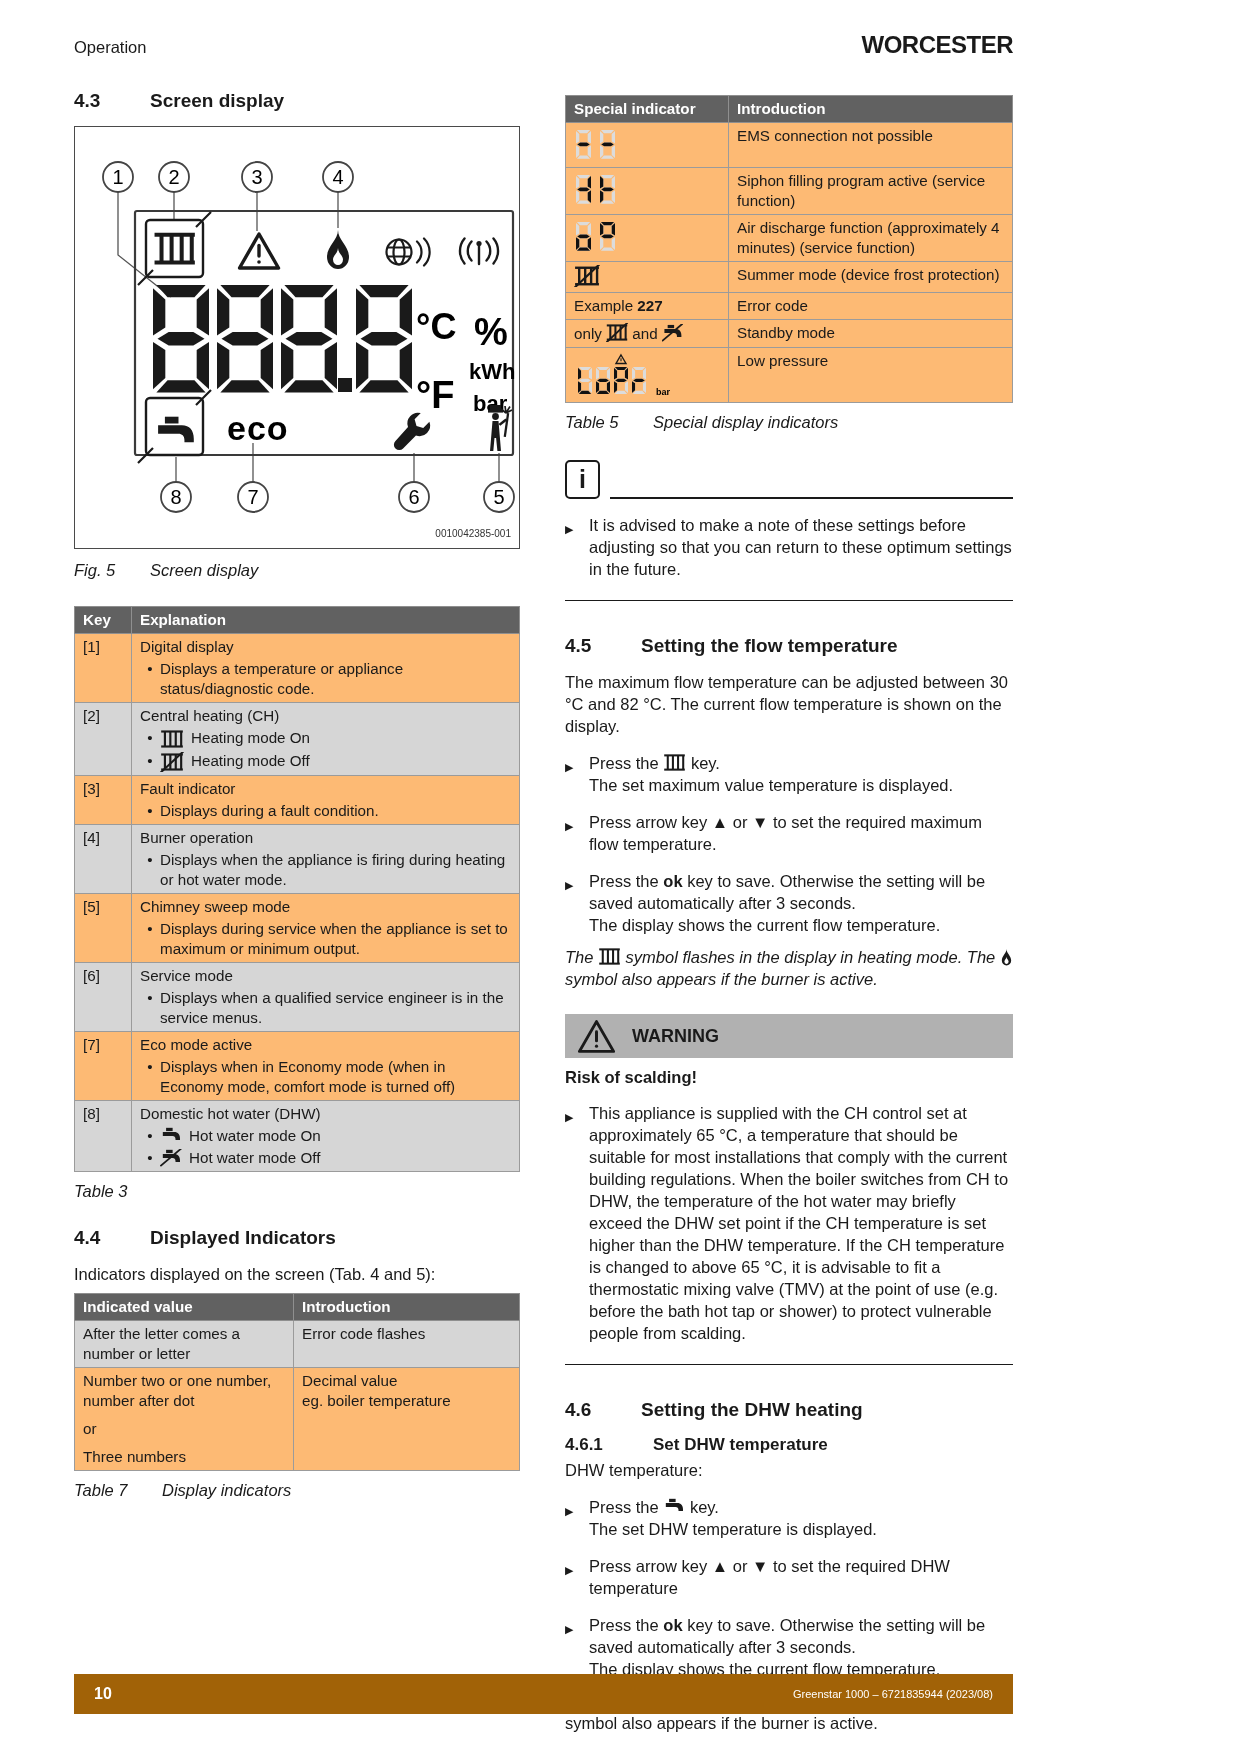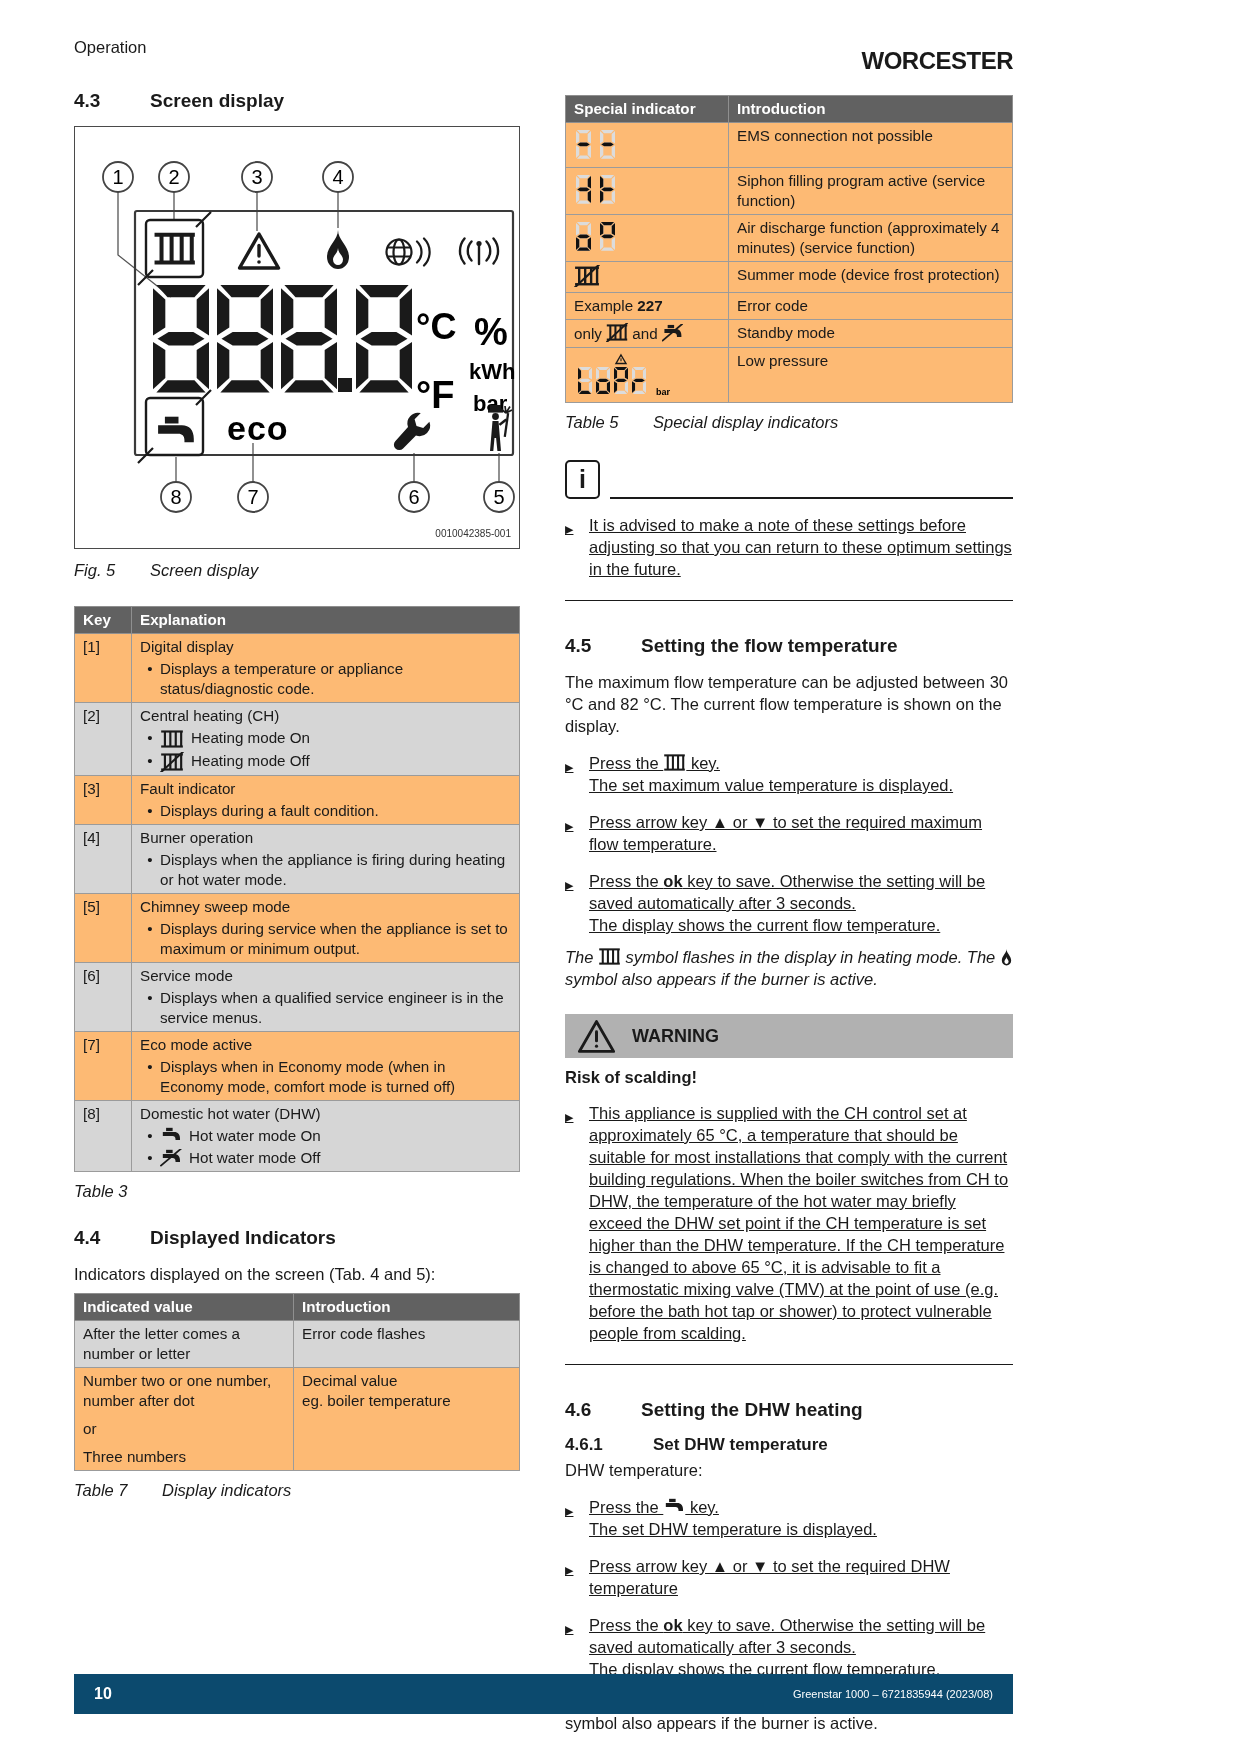--- a/index.html
+++ b/index.html
@@ -1,21 +1,21 @@
 <!DOCTYPE html>
 <html><head>
 <meta charset="utf-8">
 <style>
   html,body{margin:0;padding:0;background:#ffffff;}
   body{width:1240px;height:1755px;position:relative;font-family:"Liberation Sans",sans-serif;color:#1a1a1a;-webkit-font-smoothing:antialiased;}
   .page{position:absolute;inset:0;background:#fff;overflow:hidden;}
 
   
   .hdr-left{position:absolute;left:74px;top:38px;font-size:16.5px;}
-  .brand{position:absolute;top:44px;left:873px;width:140px;display:flex;align-items:center;justify-content:flex-end;gap:2px;}
+  .brand{position:absolute;top:28px;left:873px;width:140px;display:flex;align-items:center;justify-content:flex-end;gap:2px;}
   .brand-name{font-size:24px;font-weight:bold;letter-spacing:-0.5px;}
 
   
   .col-left{position:absolute;left:74px;top:90px;width:446px;}
   .col-right{position:absolute;left:565px;top:95px;width:448px;}
 
   .h1{display:flex;font-size:19px;font-weight:bold;margin:0 0 14px 0;}
   .h1 .num{width:76px;flex:none;}
   .h2{display:flex;font-size:17px;font-weight:bold;margin:26px 0 8px 0;}
   .h2 .num{width:88px;flex:none;}
@@ -47,33 +47,33 @@
   .ic{vertical-align:-3px;}
   .seg-ind{display:block;margin:2px 0;}
 
   
   .note{border-bottom:1.6px solid #1a1a1a;padding-bottom:14px;margin:28px 0 0 0;}
   .note-head{display:flex;align-items:flex-end;margin-bottom:12px;}
   .ibox{width:31px;height:35px;border:2.6px solid #1a1a1a;border-radius:5px;display:flex;align-items:center;justify-content:center;font-weight:bold;font-size:25px;flex:none;}
   .note-rule{flex:1;border-bottom:2px solid #1a1a1a;margin-left:10px;}
 
   
-  .ab{display:flex;font-size:16.5px;line-height:22px;margin:15px 0 6px 0;text-decoration:underline;}
+  .ab{display:flex;font-size:16.5px;line-height:22px;margin:15px 0 6px 0;}
   .ab::before{content:"\25B6";font-size:11px;flex:none;width:24px;padding-top:4px;}
   .ab .tx{flex:1;}
   .line2{display:block;}
 
   
   .warn{margin:24px 0 0 0;border-bottom:1.6px solid #1a1a1a;padding-bottom:14px;}
   .warn-band{background:#b1b1b1;display:flex;align-items:center;gap:16px;padding:5px 12px;height:44px;box-sizing:border-box;}
   .warn-title{font-size:18px;font-weight:bold;}
   .warn-sub{font-size:16.5px;font-weight:bold;margin:10px 0 8px 0;}
 
   
-  .footer{position:absolute;left:74px;top:1674px;width:939px;height:40px;background:#0c4a6e;color:#fff;display:flex;align-items:center;justify-content:space-between;padding:0 20px;box-sizing:border-box;}
+  .footer{position:absolute;left:74px;top:1674px;width:939px;height:40px;background:#a16207;color:#fff;display:flex;align-items:center;justify-content:space-between;padding:0 20px;box-sizing:border-box;}
   .footer .pg{font-size:16px;font-weight:bold;}
   .footer .doc{font-size:11px;}
   .bold{font-weight:bold;}
 </style>
 </head>
 <body>
 
 <svg width="0" height="0" style="position:absolute" aria-hidden="true">
   <defs>
     <polygon id="sa" points="3,0 47,0 37,11 13,11"></polygon>

